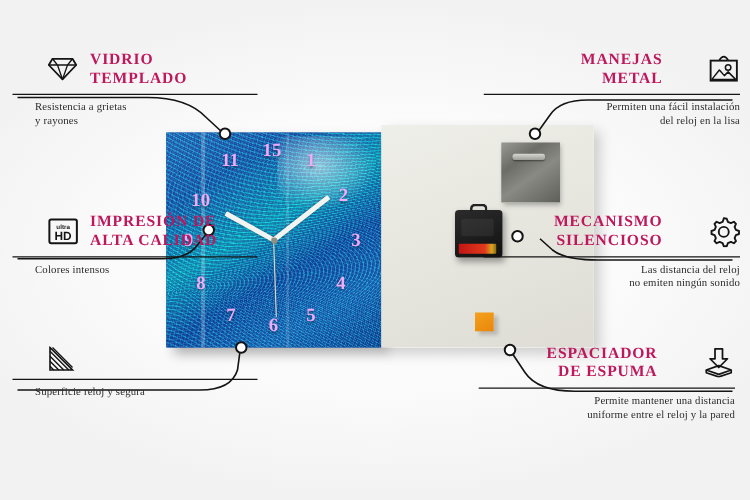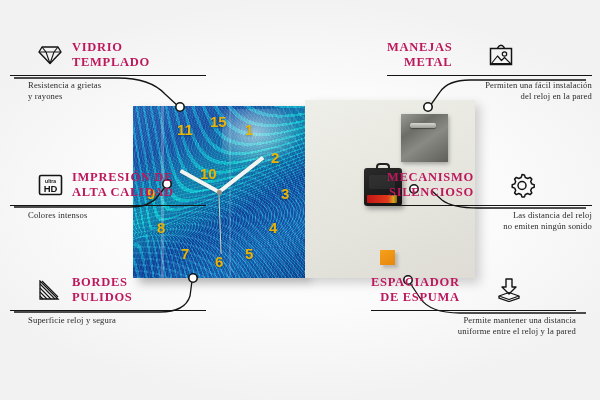--- a/index.html
+++ b/index.html
@@ -38,21 +38,21 @@
   .wave-c{position:absolute;inset:0;
     background:
       linear-gradient(90deg, rgba(255,255,255,.22) 0 3px, rgba(255,255,255,0) 3px) 28px 0/100% 100% no-repeat,
       linear-gradient(0deg, rgba(255,255,255,.20) 0 3px, rgba(255,255,255,0) 3px) 0 46px/100% 100% no-repeat,
       linear-gradient(90deg, rgba(255,255,255,.14) 0 2px, rgba(255,255,255,0) 2px) 96px 0/100% 100% no-repeat,
       linear-gradient(0deg, rgba(255,255,255,.12) 0 2px, rgba(255,255,255,0) 2px) 0 118px/100% 100% no-repeat;
     mix-blend-mode:screen;
   }
   .glow{position:absolute;left:52%;top:2%;width:46%;height:34%;
     background:radial-gradient(ellipse at 40% 40%, rgba(255,255,255,.55), rgba(255,255,255,0) 70%);}
-  .numeral{position:absolute;color:#eab308;font-family:Liberation Sans, sans-serif;
+  .numeral{position:absolute;color:#f0abfc;font-family:Liberation Serif, serif;
     font-weight:bold;font-size:15px;line-height:1;
     text-shadow:0 1px 2px rgba(0,0,0,.35);}
   .hand{position:absolute;background:#f2f4f2;transform-origin:bottom center;
     box-shadow:0 1px 2px rgba(0,0,0,.35);border-radius:1px;}
   #hand-hour{width:4px;height:44px;left:50%;top:calc(50% - 44px);margin-left:-2px;transform:rotate(-61deg);}
   #hand-minute{width:4px;height:56px;left:50%;top:calc(50% - 56px);margin-left:-2px;transform:rotate(52deg);}
   #hand-second{width:1.4px;height:62px;left:50%;top:calc(50% - 62px);margin-left:-.7px;
     background:#cfd6d2;transform:rotate(178deg);}
   #hand-cap{position:absolute;left:50%;top:50%;width:5px;height:5px;margin:-2.5px 0 0 -2.5px;
     border-radius:50%;background:#8f8f83;}
@@ -81,35 +81,35 @@
     box-shadow:3px 3px 3px rgba(0,0,0,.18);}
 
   
   #connectors{position:absolute;inset:0;width:600px;height:400px;}
 
   
   .feature{position:absolute;width:210px;}
   .feature.left{left:10px;text-align:left;}
   .feature.right{right:10px;text-align:right;}
   .feat-head{display:flex;align-items:center;gap:9px;}
-  .feature.right .feat-head{flex-direction:row-reverse;justify-content:flex-end;}
+  .feature.right .feat-head{flex-direction:row-reverse;}
   .feat-title{font-family:"Liberation Serif",serif;font-weight:bold;font-size:12.5px;
     letter-spacing:.7px;color:#be185d;line-height:1.22;text-transform:uppercase;}
   .feat-rule{height:1.4px;background:#141414;margin:4px 0 4px 0;}
   .feat-sub{font-family:"Liberation Serif",serif;font-size:8.6px;color:#2a2a2a;
     line-height:1.35;letter-spacing:.15px;margin-left:18px;}
   .ficon{flex:0 0 auto;width:26px;height:24px;display:flex;align-items:center;justify-content:center;margin-left:27px;}
   .ficon svg{display:block;}
 
   #f-vidrio   {left:10px; top:40px;  width:196px;}
   #f-impresion{left:10px; top:170px; width:196px;}
   #f-bordes   {left:10px; top:275px; width:196px;}
   #f-manejas  {right:8px; top:40px;  width:205px;}
   #f-mecanismo{right:8px; top:170px; width:205px;}
-  #f-espuma   {right:24px; top:275px; width:205px;}
+  #f-espuma   {right:12px; top:275px; width:205px;}
 </style>
 </head>
 <body>
 
 <div id="stage">
 
   <div class="product" id="clock-panel">
     <div class="clock-art">
       <div class="wave-a"></div>
       <div class="wave-b"></div>
@@ -119,21 +119,21 @@
     <span class="numeral" style="left:50%;top:8px;margin-left:-9px;">15</span>
     <span class="numeral" style="left:112px;top:16px;">1</span>
     <span class="numeral" style="left:138px;top:44px;">2</span>
     <span class="numeral" style="left:148px;top:80px;">3</span>
     <span class="numeral" style="left:136px;top:114px;">4</span>
     <span class="numeral" style="left:112px;top:140px;">5</span>
     <span class="numeral" style="left:50%;top:148px;margin-left:-4px;">6</span>
     <span class="numeral" style="left:48px;top:140px;">7</span>
     <span class="numeral" style="left:24px;top:114px;">8</span>
     <span class="numeral" style="left:14px;top:80px;">9</span>
-    <span class="numeral" style="left:20px;top:60px;margin-left:47px;">10</span>
+    <span class="numeral" style="left:20px;top:48px;">10</span>
     <span class="numeral" style="left:44px;top:16px;">11</span>
     <div class="hand" id="hand-second"></div>
     <div class="hand" id="hand-hour"></div>
     <div class="hand" id="hand-minute"></div>
     <div id="hand-cap"></div>
   </div>
 
   <div class="product" id="back-panel">
     <div id="hanger-plate">
       <div id="hanger-slot"></div>
@@ -206,24 +206,20 @@
   </div>
 
   <div class="feature left" id="f-bordes">
     <div class="feat-head">
       <span class="ficon">
         <svg width="24" height="21" viewBox="0 0 24 21">
           <path d="M2 1 L2 19 L20 19 Z" fill="none" stroke="#141414" stroke-width="1.3"></path>
           <path d="M2 4 L17 19 M2 8 L13 19 M2 12 L9 19 M2 16 L5 19 M4 1 L20 17" stroke="#141414" stroke-width="1.1" fill="none"></path>
         </svg>
       </span>
-      <div class="feat-title">
-        <div>BORDES</div>
-        <div>PULIDOS</div>
-      </div>
     </div>
     <div class="feat-rule"></div>
     <div class="feat-sub">
       <div>Superficie reloj y segura</div>
     </div>
   </div>
 
   <div class="feature right" id="f-manejas">
     <div class="feat-head">
       <span class="ficon">
@@ -235,21 +231,21 @@
         </svg>
       </span>
       <div class="feat-title">
         <div>MANEJAS</div>
         <div>METAL</div>
       </div>
     </div>
     <div class="feat-rule"></div>
     <div class="feat-sub">
       <div>Permiten una fácil instalación</div>
-      <div>del reloj en la pared</div>
+      <div>del reloj en la lisa</div>
     </div>
   </div>
 
   <div class="feature right" id="f-mecanismo">
     <div class="feat-head">
       <span class="ficon">
         <svg width="25" height="25" viewBox="0 0 25 25">
           <path d="M12.5 1.5 l2.4 .5 .9 2.5 2.4 1 2.4-1.1 1.7 1.7 -1.1 2.4 1 2.4 2.5 .9 0 2.4 -2.5 .9 -1 2.4 1.1 2.4 -1.7 1.7 -2.4-1.1 -2.4 1 -.9 2.5 -2.4 0 -.9-2.5 -2.4-1 -2.4 1.1 -1.7-1.7 1.1-2.4 -1-2.4 -2.5-.9 0-2.4 2.5-.9 1-2.4 -1.1-2.4 1.7-1.7 2.4 1.1 2.4-1 .9-2.5 z" fill="none" stroke="#141414" stroke-width="1.5" stroke-linejoin="round" transform="translate(-.5,0)"></path>
           <circle cx="12" cy="12.5" r="4" fill="none" stroke="#141414" stroke-width="1.5"></circle>
         </svg>

